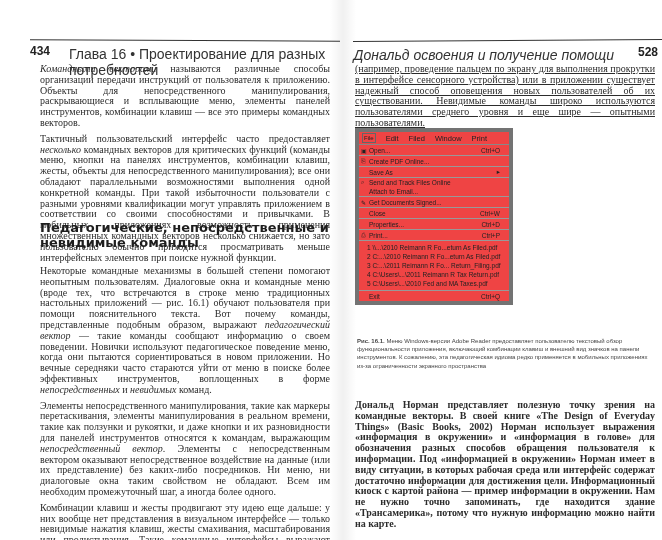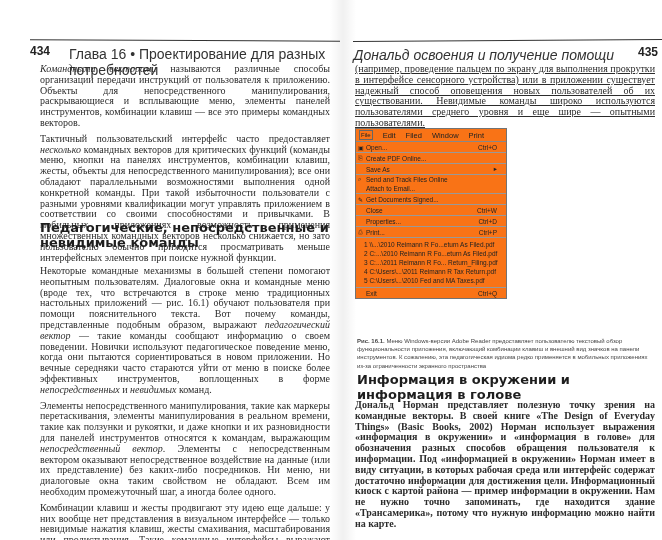--- a/index.html
+++ b/index.html
@@ -44,21 +44,21 @@
     color: #1e1e1e; font-size: 13px; line-height: 15px;
   }
   .h2-left { left: 28px; top: 220px; width: 290px; }
   .h2-right { left: 14px; top: 372px; width: 305px; }
 
   .right-body-top { left: 12px; width: 300px; top: 64px; text-decoration: underline; }
   .right-body-bottom { left: 12px; width: 300px; top: 400px; font-weight: bold; }
 
   .menu {
     position: absolute; left: 12px; top: 128px; width: 150px;
-    border: 1px solid #737373; background: #f97316;
+    border: 4px solid #737373; background: #ef4444;
     font-family: "Liberation Sans", sans-serif; font-size: 6.5px; color: #222;
   }
   .menubar { display: flex; gap: 10px; align-items: center; height: 12px; padding: 0 3px; border-bottom: 1px solid #888; font-size: 7.5px; }
   .menubar .file-tab { border: 1px solid #666; padding: 0 1px; font-size: 6px; line-height: 8px; }
   .mi { display: flex; align-items: center; height: 10px; border-bottom: 1px solid #999; padding: 0 3px 0 2px; }
   .mi.tall { height: auto; flex-direction: column; align-items: stretch; }
   .mi.tall .sub { display: flex; align-items: center; height: 9px; }
   .mi .ico { width: 8px; display: inline-block; font-size: 6px; }
   .mi .lbl { flex: 1; }
   .mi .sc { margin-right: 6px; }
@@ -96,21 +96,21 @@
       <p><span>Некоторые командные механизмы в большей степени помогают неопытным пользователям. Диалоговые окна и командные меню (вроде тех, что встречаются в строке меню традиционных настольных приложений — рис. 16.1) обучают пользователя при помощи пояснительного текста. Вот почему команды, представленные подобным образом, выражают </span><span class="em">педагогический вектор</span><span> — такие команды сообщают информацию о своем поведении. Новички используют педагогическое поведение меню, когда они пытаются сориентироваться в новом приложении. Но вечные середняки часто стараются уйти от меню в поиске более эффективных инструментов, воплощенных в форме </span><span class="em">непосредственных</span><span> и </span><span class="em">невидимых</span><span> команд.</span></p>
       <p><span>Элементы непосредственного манипулирования, такие как маркеры перетаскивания, элементы манипулирования в реальном времени, такие как ползунки и рукоятки, и даже кнопки и их разновидности для панелей инструментов относятся к командам, выражающим </span><span class="em">непосредственный вектор</span><span>. Элементы с непосредственным вектором оказывают непосредственное воздействие на данные (или их представление) без каких-либо посредников. Ни меню, ни диалоговые окна таким свойством не обладают. Всем им необходим промежуточный шаг, а иногда более одного.</span></p>
       <p><span>Комбинации клавиш и жесты продвигают эту идею еще дальше: у них вообще нет представления в визуальном интерфейсе — только невидимые нажатия клавиш, жесты смахивания, масштабирования или пролистывания. Такие командные интерфейсы выражают </span><span class="em">невидимый вектор</span><span>. Пользователи должны запоминать невидимые команды, потому что обычно интерфейс предоставляет минимум визуальных признаков их существования (или не предоставляет их вовсе). Кроме того, пользователь должен изначально знать о существовании невидимых команд, если только они не следуют широко распространенным соглашениям</span></p>
     </div>
   </div>
 
   <div class="page page-right">
     <div class="rule rule-right"></div>
     <div class="header header-right">
       <span class="running-title">Дональд освоения и получение помощи</span>
-      <span class="page-num">435</span>
+      <span class="page-num">528</span>
     </div>
 
     <div class="body-text right-body-top">
       <p>(например, проведение пальцем по экрану для выполнения прокрутки в интерфейсе сенсорного устройства) или в приложении существует надежный способ оповещения новых пользователей об их существовании. Невидимые команды широко используются пользователями среднего уровня и еще шире — опытными пользователями.</p>
     </div>
 
     <div class="menu">
       <div class="menubar">
         <span class="file-tab">File</span>
         <span>Edit</span>
@@ -174,19 +174,18 @@
         <span class="ico"></span>
         <span class="lbl">Exit</span>
         <span class="sc">Ctrl+Q</span>
       </div>
     </div>
 
     <div class="caption">
       <span class="fig">Рис. 16.1.</span><span> Меню Windows-версии Adobe Reader предоставляет пользователю текстовый обзор функциональности приложения, включающий комбинации клавиш и внешний вид значков на панели инструментов. К сожалению, эта педагогическая идиома редко применяется в мобильных приложениях из-за ограниченности экранного пространства</span>
     </div>
 
-    <div class="h2 h2-right">Информация в окружении и информация в голове</div>
 
     <div class="body-text right-body-bottom">
       <p>Дональд Норман представляет полезную точку зрения на командные векторы. В своей книге «The Design of Everyday Things» (Basic Books, 2002) Норман использует выражения «информация в окружении» и «информация в голове» для обозначения разных способов обращения пользователя к информации. Под «информацией в окружении» Норман имеет в виду ситуации, в которых рабочая среда или интерфейс содержат достаточно информации для достижения цели. Информационный киоск с картой района — пример информации в окружении. Нам не нужно точно запоминать, где находится здание «Трансамерика», потому что нужную информацию можно найти на карте.</p>
     </div>
   </div>
 </div>
 
 </body></html>

